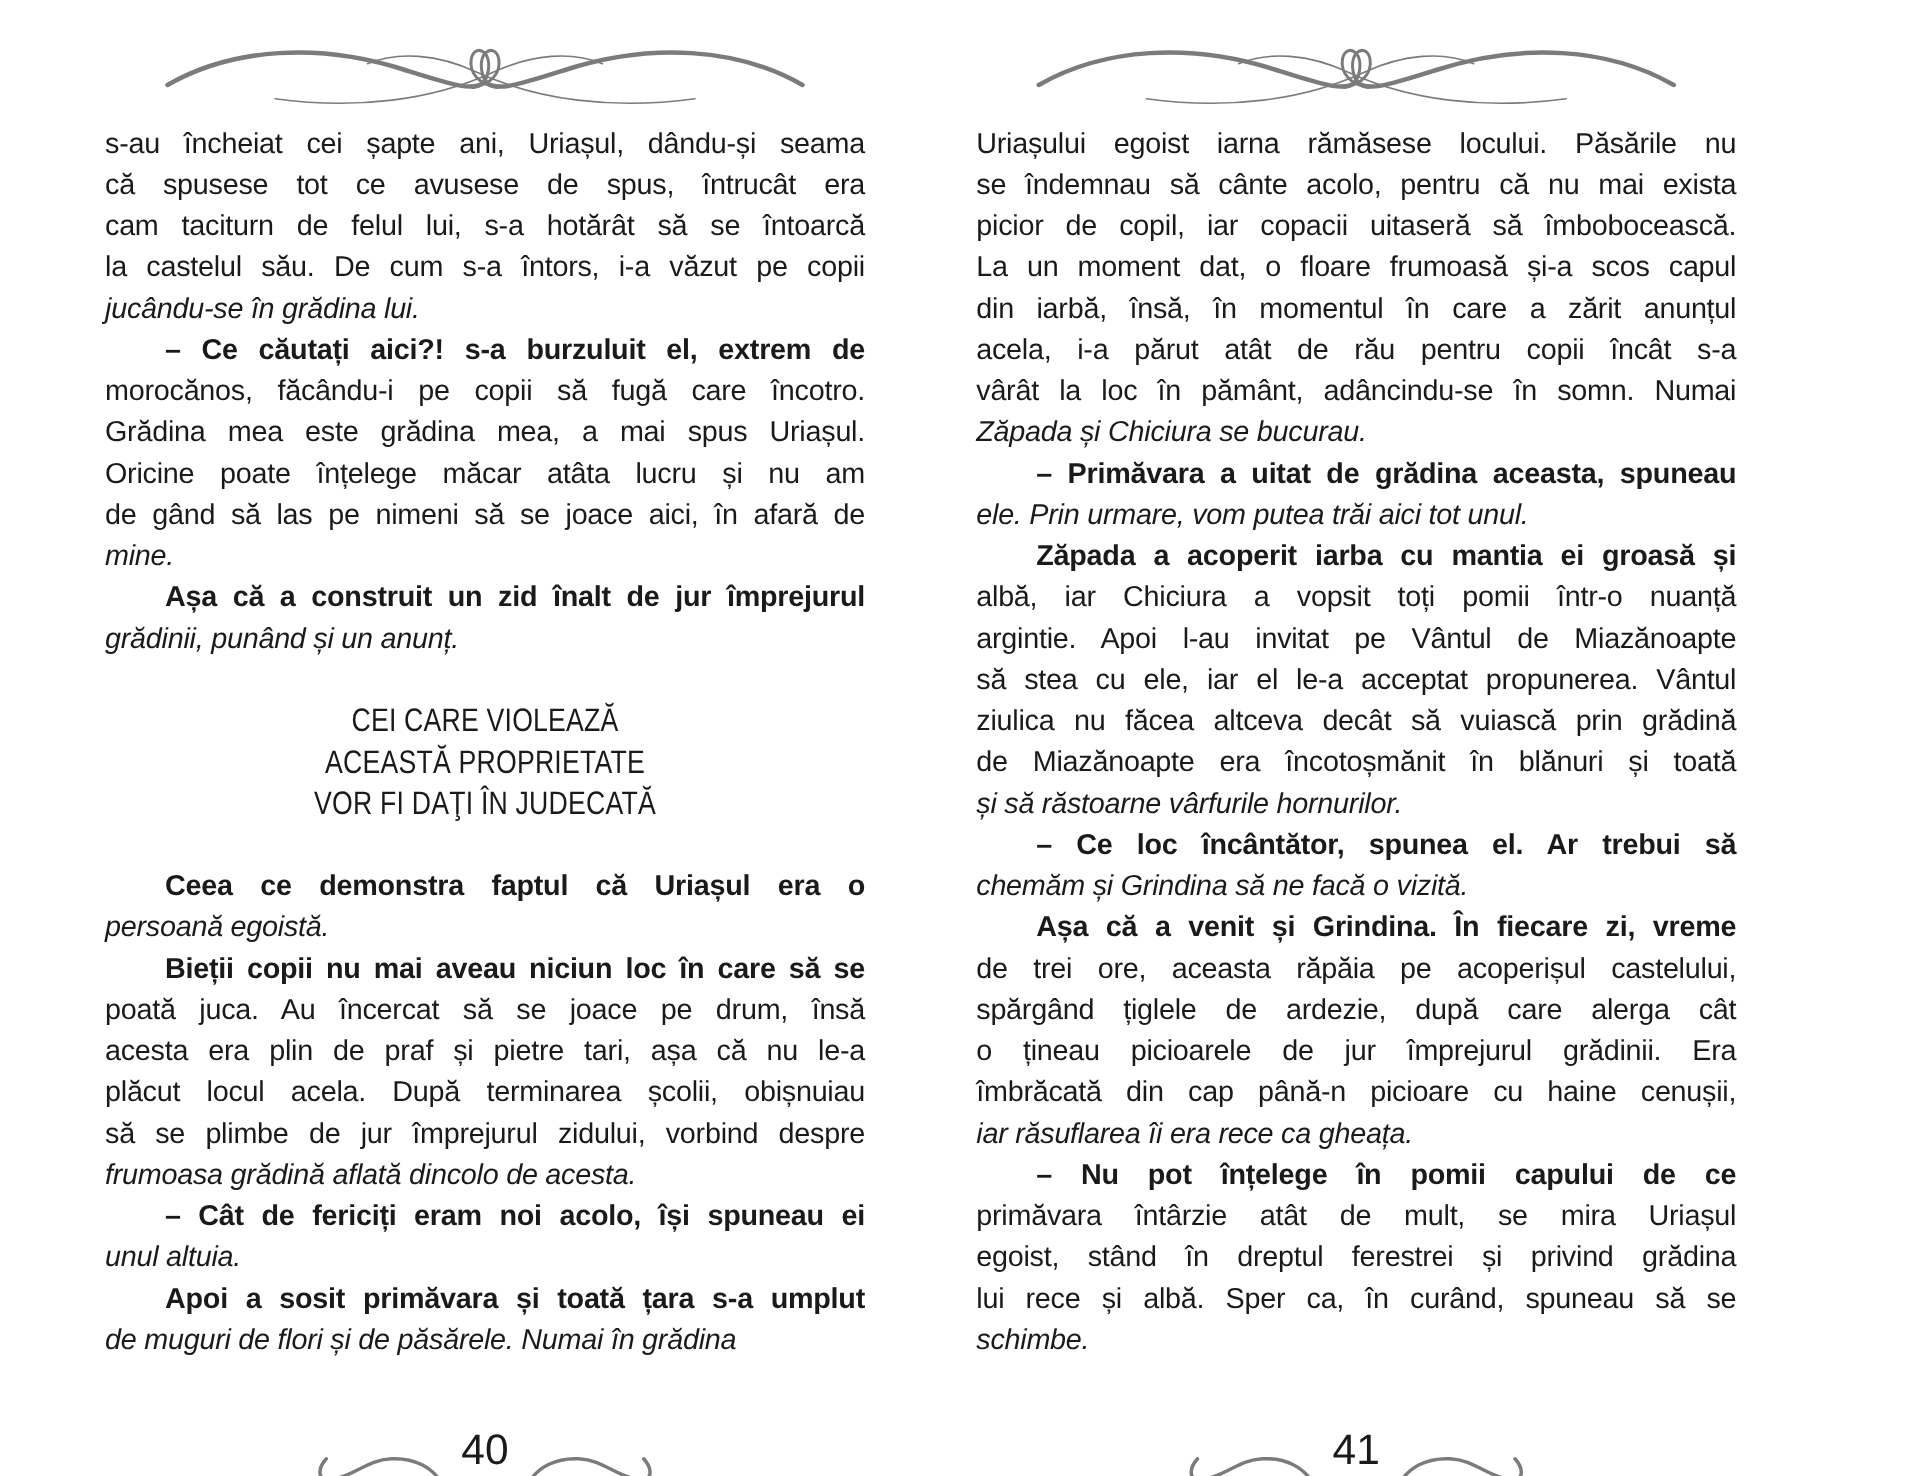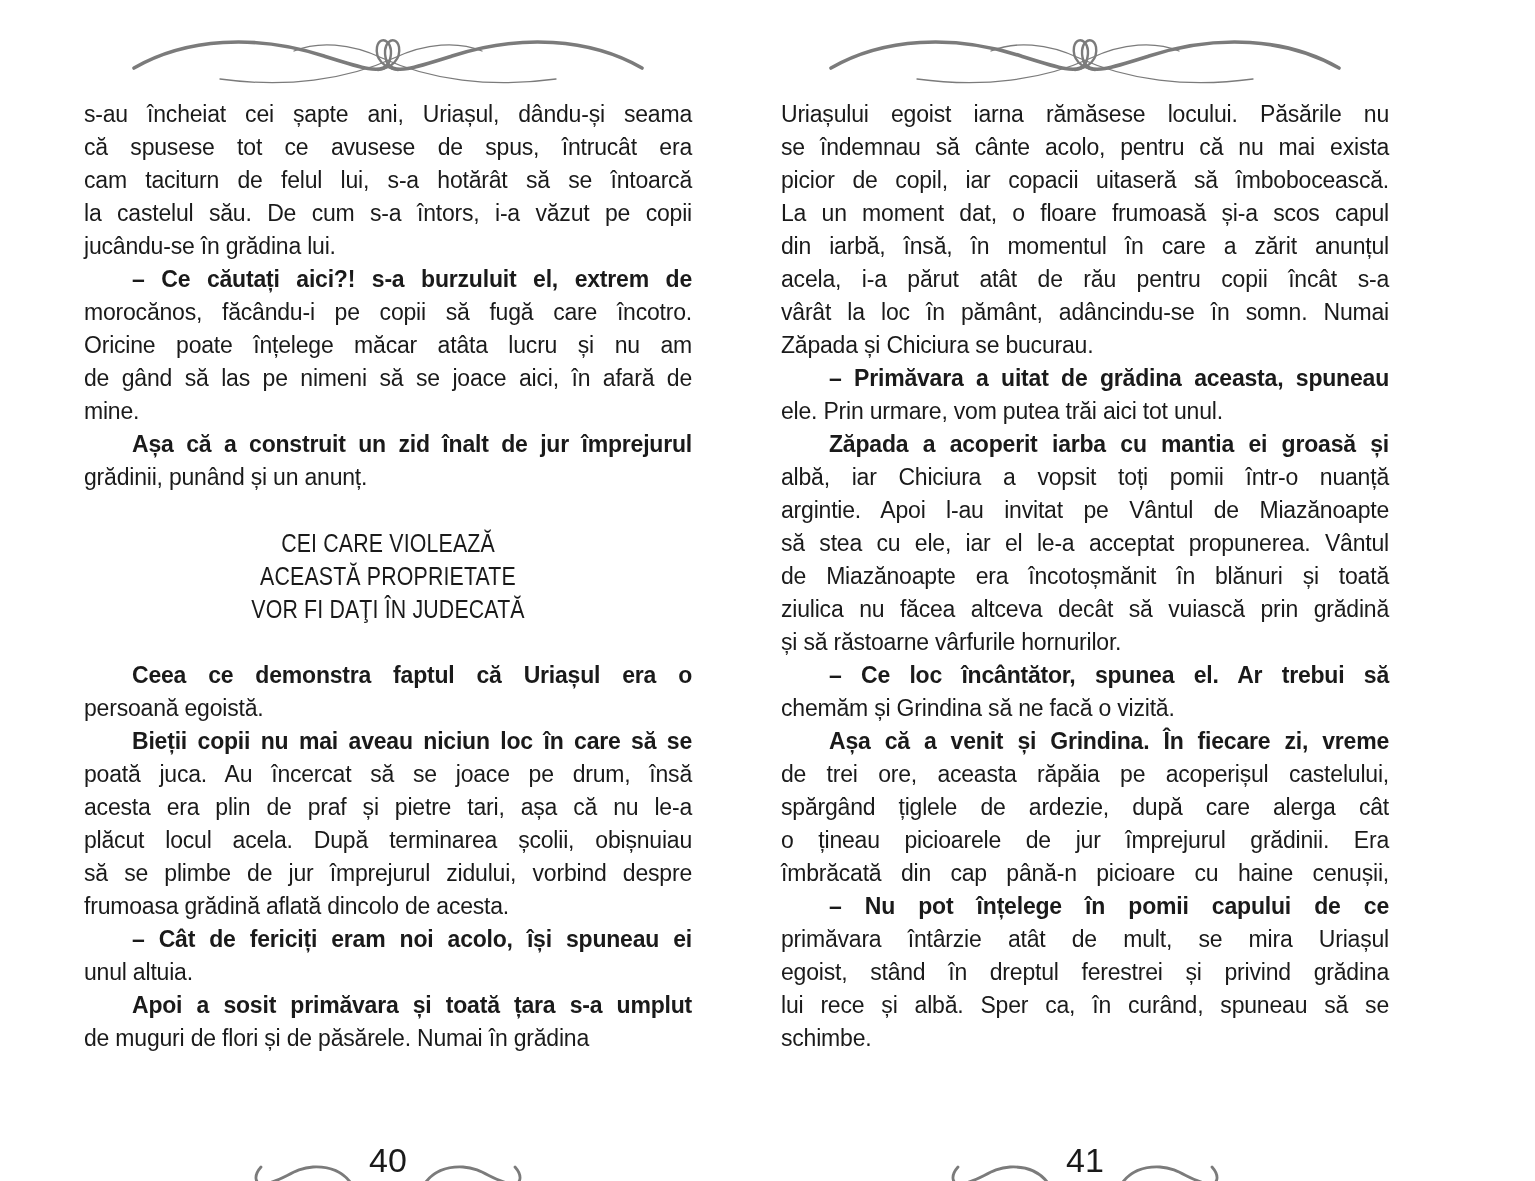--- a/index.html
+++ b/index.html
@@ -21,21 +21,21 @@
 
   .text { width: 100%; }
   .line {
     font-size: 23px;
     line-height: 33px;
     letter-spacing: -0.2px;
     text-align: justify;
     text-align-last: justify;
     white-space: normal;
   }
-  .line.end   { text-align-last: left; }
+  .line.end   { text-align-last: left; font-style: italic; }
   .line.indent{ text-indent: 48px; font-weight: bold; }
   .line.heading {
     text-align: center;
     text-align-last: center;
     font-size: 26px;
     letter-spacing: 0.2px;
     transform: scaleX(0.82);
     transform-origin: 50% 50%;
   }
   .gap { height: 33px; }
@@ -86,20 +86,21 @@
         </svg>
       </div>
       <div class="text">
           <div class="line">s-au încheiat cei șapte ani, Uriașul, dându-și seama</div>
           <div class="line">că spusese tot ce avusese de spus, întrucât era</div>
           <div class="line">cam taciturn de felul lui, s-a hotărât să se întoarcă</div>
           <div class="line">la castelul său. De cum s-a întors, i-a văzut pe copii</div>
           <div class="line end">jucându-se în grădina lui.</div>
           <div class="line indent">– Ce căutați aici?! s-a burzuluit el, extrem de</div>
           <div class="line">morocănos, făcându-i pe copii să fugă care încotro.</div>
+          <div class="line">Grădina mea este grădina mea, a mai spus Uriașul.</div>
           <div class="line">Oricine poate înțelege măcar atâta lucru și nu am</div>
           <div class="line">de gând să las pe nimeni să se joace aici, în afară de</div>
           <div class="line end">mine.</div>
           <div class="line indent">Așa că a construit un zid înalt de jur împrejurul</div>
           <div class="line end">grădinii, punând și un anunț.</div>
           <div class="gap"></div>
           <div class="line heading">CEI CARE VIOLEAZĂ</div>
           <div class="line heading">ACEASTĂ PROPRIETATE</div>
           <div class="line heading">VOR FI DAŢI ÎN JUDECATĂ</div>
           <div class="gap"></div>
@@ -148,30 +149,31 @@
           <div class="line">din iarbă, însă, în momentul în care a zărit anunțul</div>
           <div class="line">acela, i-a părut atât de rău pentru copii încât s-a</div>
           <div class="line">vârât la loc în pământ, adâncindu-se în somn. Numai</div>
           <div class="line end">Zăpada și Chiciura se bucurau.</div>
           <div class="line indent">– Primăvara a uitat de grădina aceasta, spuneau</div>
           <div class="line end">ele. Prin urmare, vom putea trăi aici tot unul.</div>
           <div class="line indent">Zăpada a acoperit iarba cu mantia ei groasă și</div>
           <div class="line">albă, iar Chiciura a vopsit toți pomii într-o nuanță</div>
           <div class="line">argintie. Apoi l-au invitat pe Vântul de Miazănoapte</div>
           <div class="line">să stea cu ele, iar el le-a acceptat propunerea. Vântul</div>
+          <div class="line">ziulica nu făcea altceva decât să vuiască prin grădină</div>
           <div class="line">de Miazănoapte era încotoșmănit în blănuri și toată</div>
-          <div class="line">ziulica nu făcea altceva decât să vuiască prin grădină</div>
           <div class="line end">și să răstoarne vârfurile hornurilor.</div>
           <div class="line indent">– Ce loc încântător, spunea el. Ar trebui să</div>
           <div class="line end">chemăm și Grindina să ne facă o vizită.</div>
           <div class="line indent">Așa că a venit și Grindina. În fiecare zi, vreme</div>
           <div class="line">de trei ore, aceasta răpăia pe acoperișul castelului,</div>
           <div class="line">spărgând țiglele de ardezie, după care alerga cât</div>
           <div class="line">o țineau picioarele de jur împrejurul grădinii. Era</div>
           <div class="line">îmbrăcată din cap până-n picioare cu haine cenușii,</div>
+          <div class="line end">iar răsuflarea îi era rece ca gheața.</div>
           <div class="line indent">– Nu pot înțelege în pomii capului de ce</div>
           <div class="line">primăvara întârzie atât de mult, se mira Uriașul</div>
           <div class="line">egoist, stând în dreptul ferestrei și privind grădina</div>
           <div class="line">lui rece și albă. Sper ca, în curând, spuneau să se</div>
           <div class="line end">schimbe.</div>
         </div>
       <div class="footer">
         <span class="swash">
           <svg viewBox="0 0 108 38">
               <use href="#swash-shape"></use>

